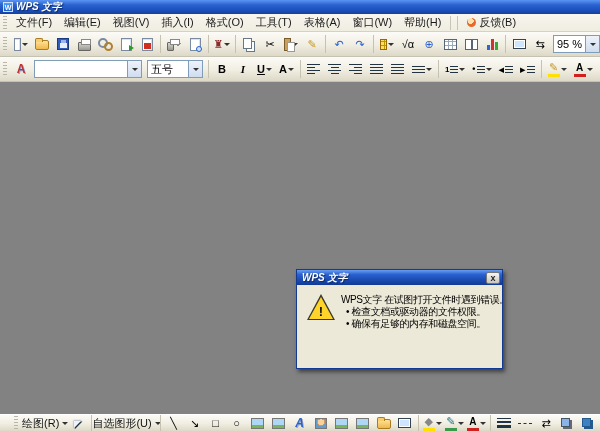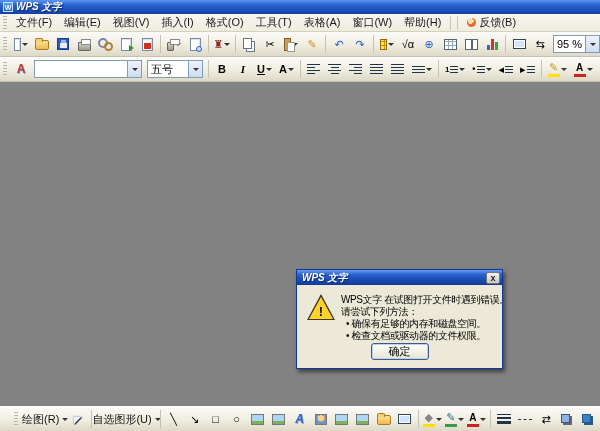--- a/index.html
+++ b/index.html
@@ -23,21 +23,21 @@
   .msep { width:1px; height:14px; background:#c9c5b6; margin:0 3px; }
   .mcaret { display:inline-block; width:0; height:0; border-left:3px solid transparent; border-right:3px solid transparent;
     border-top:3px solid #333; margin-left:3px; vertical-align:middle; }
   .fbicon { display:inline-block; width:9px; height:9px; border-radius:50%;
     background:radial-gradient(circle at 40% 35%,#ffe0b0 0 3px,#e86a2a 3px); margin-right:3px; vertical-align:-1px; }
 
   
   .tb { display:flex; align-items:center; background:linear-gradient(180deg,#fcfbf7 0%,#f0ede1 55%,#ddd9c8 100%);
     border-bottom:1px solid #c5c2b2; padding:1px 2px; gap:1px; white-space:nowrap; overflow:hidden; flex:0 0 auto; }
   .tb1,.tb2 { height:25px; }
-  .tb3 { height:25px; border-top:1px solid #fff; border-bottom:none; margin-top:auto;padding-left:13px; }
+  .tb3 { height:17px; border-top:1px solid #fff; border-bottom:none; margin-top:auto;padding-left:13px; }
   .tbtn { height:20px; min-width:20px; padding:0 2px; display:flex; align-items:center; justify-content:center;
     border:1px solid transparent; border-radius:2px; gap:1px; cursor:default; }
   .sep { width:1px; height:18px; background:#c6c2b2; margin:0 2px; flex:0 0 auto; }
   .caret { width:0; height:0; border-left:3px solid transparent; border-right:3px solid transparent; border-top:3px solid #333; }
   .g { font-size:11px; line-height:1; }
   .blue { color:#2a5fd0; } .gold { color:#c79a2a; } .dkred { color:#8a2a2a; } .teal { color:#2a7a8a; }
 
   
   .pg { width:11px; height:13px; background:#fff; border:1px solid #7a8aa0; box-shadow:inset -1px 1px 0 #d8e4f2; position:relative; }
   .garrow { position:absolute; right:-3px; bottom:-1px; width:0; height:0; border-top:3px solid transparent;
@@ -396,27 +396,23 @@
         <span class="dlg-close">x</span>
       </div>
       <div class="dlg-body">
         <span class="warn">
             <i class="t1"></i>
             <i class="t2"></i>
             <span class="ex">!</span>
           </span>
         <div class="dlg-text">
           <div>WPS文字 在试图打开文件时遇到错误。</div>
-          <div>请尝试下列方法：</div>
+          <div class="ind">•  检查文档或驱动器的文件权限。</div>
           <div class="ind">•  确保有足够的内存和磁盘空间。</div>
-          <div class="ind">•  检查文档或驱动器的文件权限。</div>
         </div>
-      </div>
-      <div class="dlg-foot">
-        <button class="okbtn">确定</button>
       </div>
     </div>
   </div>
 
   <div class="tb tb3">
     <span class="grip"></span>
     <span class="tbtn">
         <span class="tlabel">绘图(R)</span>
         <span class="caret"></span>
       </span>

